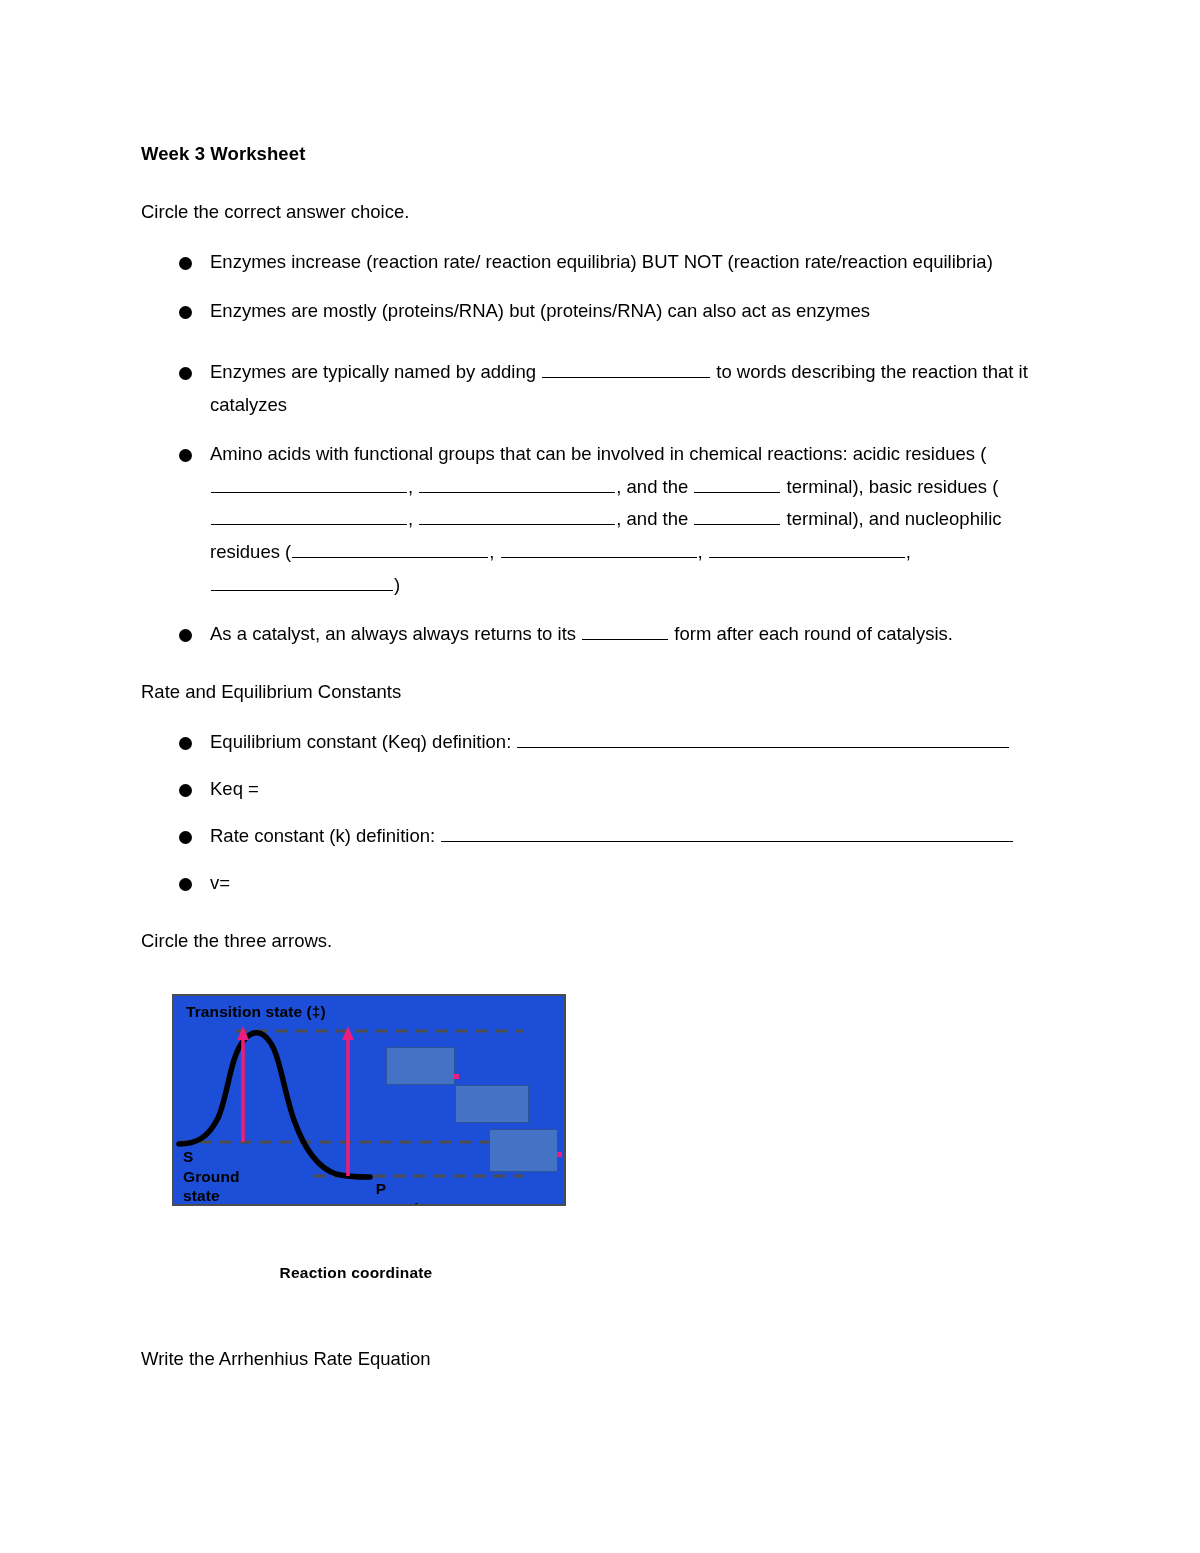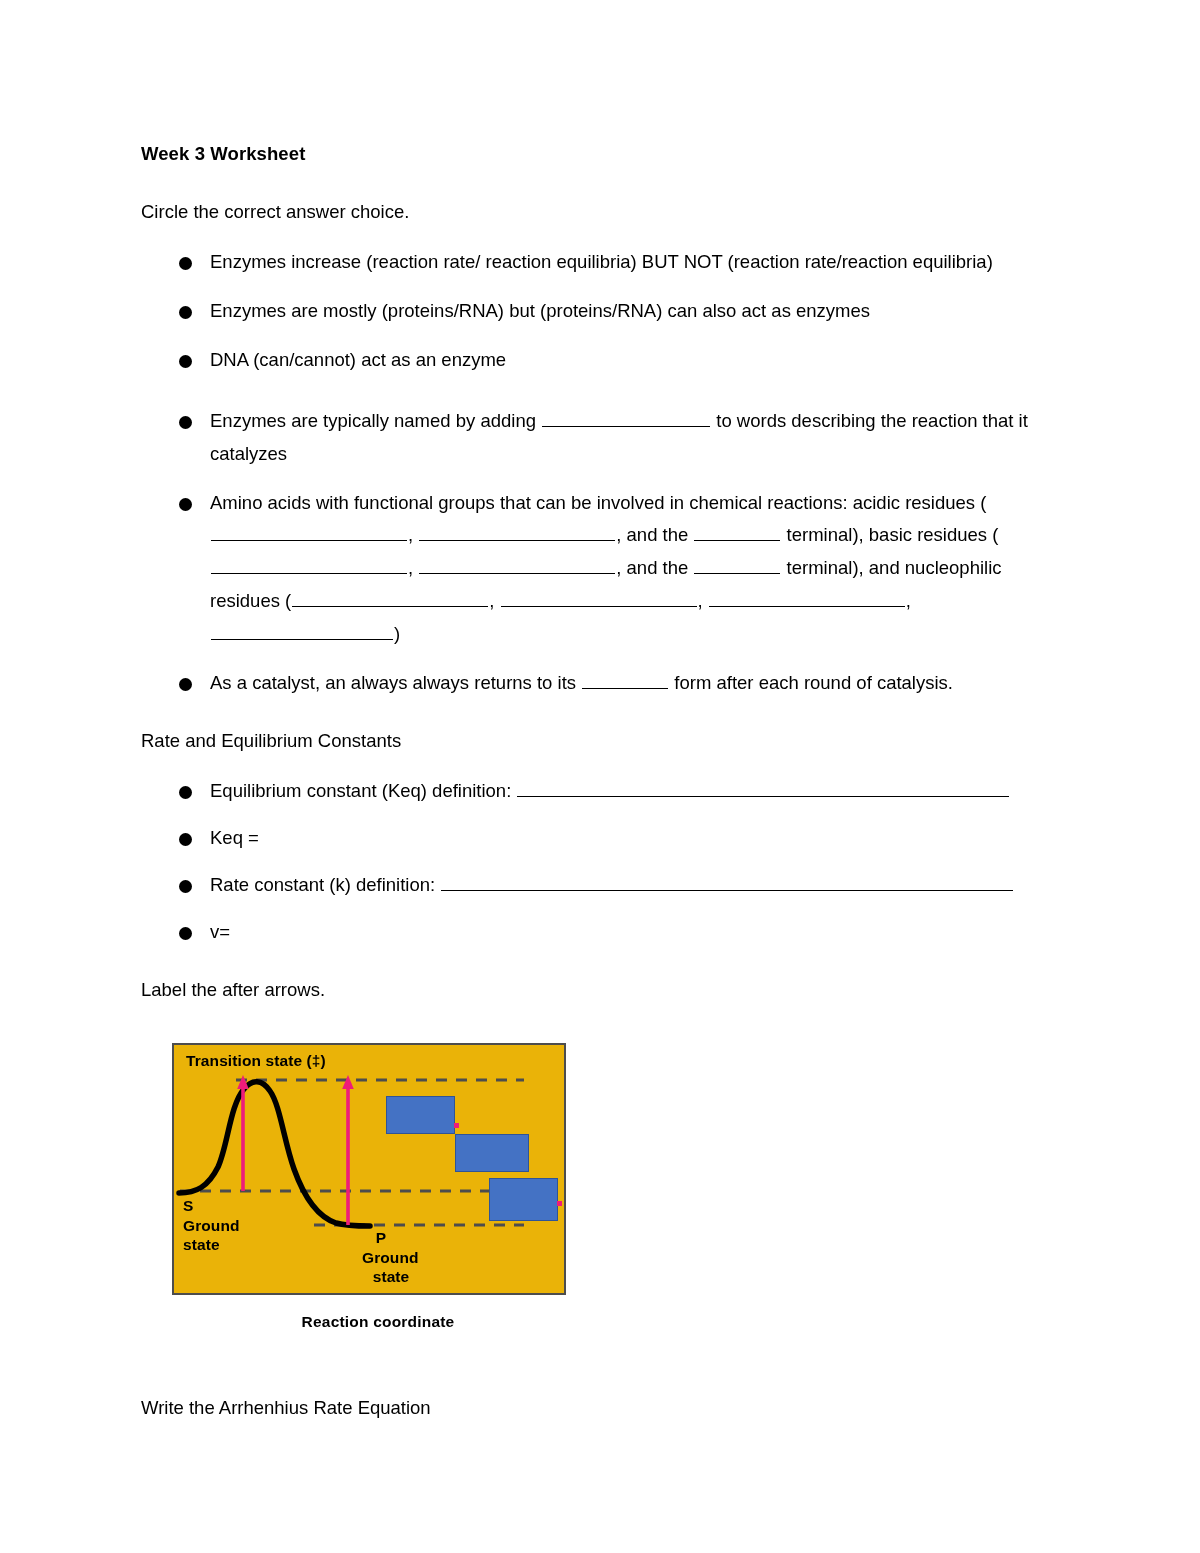--- a/index.html
+++ b/index.html
@@ -87,42 +87,42 @@
     position: relative;
     margin-top: 40px;
     width: 430px;
     height: 310px;
   }
   .fig-frame {
     position: absolute;
     left: 31px;
     top: 0px;
     width: 394px;
-    height: 252px;
+    height: 212px;
     border: 2.2px solid #4d4d4d;
-    background: #eab308;
+    background: #1d4ed8;
     box-sizing: border-box;
     overflow: hidden;
   }
   .y-axis-label {
     position: absolute;
     left: -40px;
     top: 112px;
     width: 170px;
     font-size: 15.5px;
     font-weight: bold;
     letter-spacing: 0.2px;
     transform: rotate(-90deg);
     transform-origin: center center;
     text-align: center;
     white-space: nowrap;
   }
   .x-axis-label {
     position: absolute;
-    left: 40px;
+    left: 18px;
     top: 270px;
     width: 394px;
     text-align: center;
     font-size: 15.5px;
     font-weight: bold;
     letter-spacing: 0.2px;
   }
   .ts-label {
     position: absolute;
     left: 12px;
@@ -193,24 +193,20 @@
     <p class="section-lead">Circle the correct answer choice.</p>
 
     <ul class="bullets">
       <li>
         <span class="dot"></span>
         <span>Enzymes increase (reaction rate/ reaction equilibria) BUT NOT (reaction rate/reaction equilibria)</span>
       </li>
       <li>
         <span class="dot"></span>
         <span>Enzymes are mostly (proteins/RNA) but (proteins/RNA) can also act as enzymes</span>
-      </li>
-      <li>
-        <span class="dot"></span>
-        <span>DNA (can/cannot) act as an enzyme</span>
       </li>
     </ul>
 
     <div class="spacer-lg"></div>
 
 
     <ul class="bullets">
       <li>
         <span class="dot"></span>
         <span>Enzymes are typically named by adding</span>
@@ -263,21 +259,21 @@
         <span class="blank b-line-b"></span>
       </li>
       <li class="tight">
         <span class="dot"></span>
         <span>v=</span>
       </li>
     </ul>
 
     <div class="spacer-lg"></div>
 
-    <p class="section-lead figure-caption-text">Label the after arrows.</p>
+    <p class="section-lead figure-caption-text">Circle the three arrows.</p>
 
     <div class="figure-wrap">
 
       <div class="y-axis-label">Free energy, G</div>
 
       <div class="fig-frame">
 
         <div class="ts-label">Transition state (‡)</div>
 
         <svg width="390" height="260" viewBox="0 0 390 260" style="position:absolute;left:0;top:0;">

